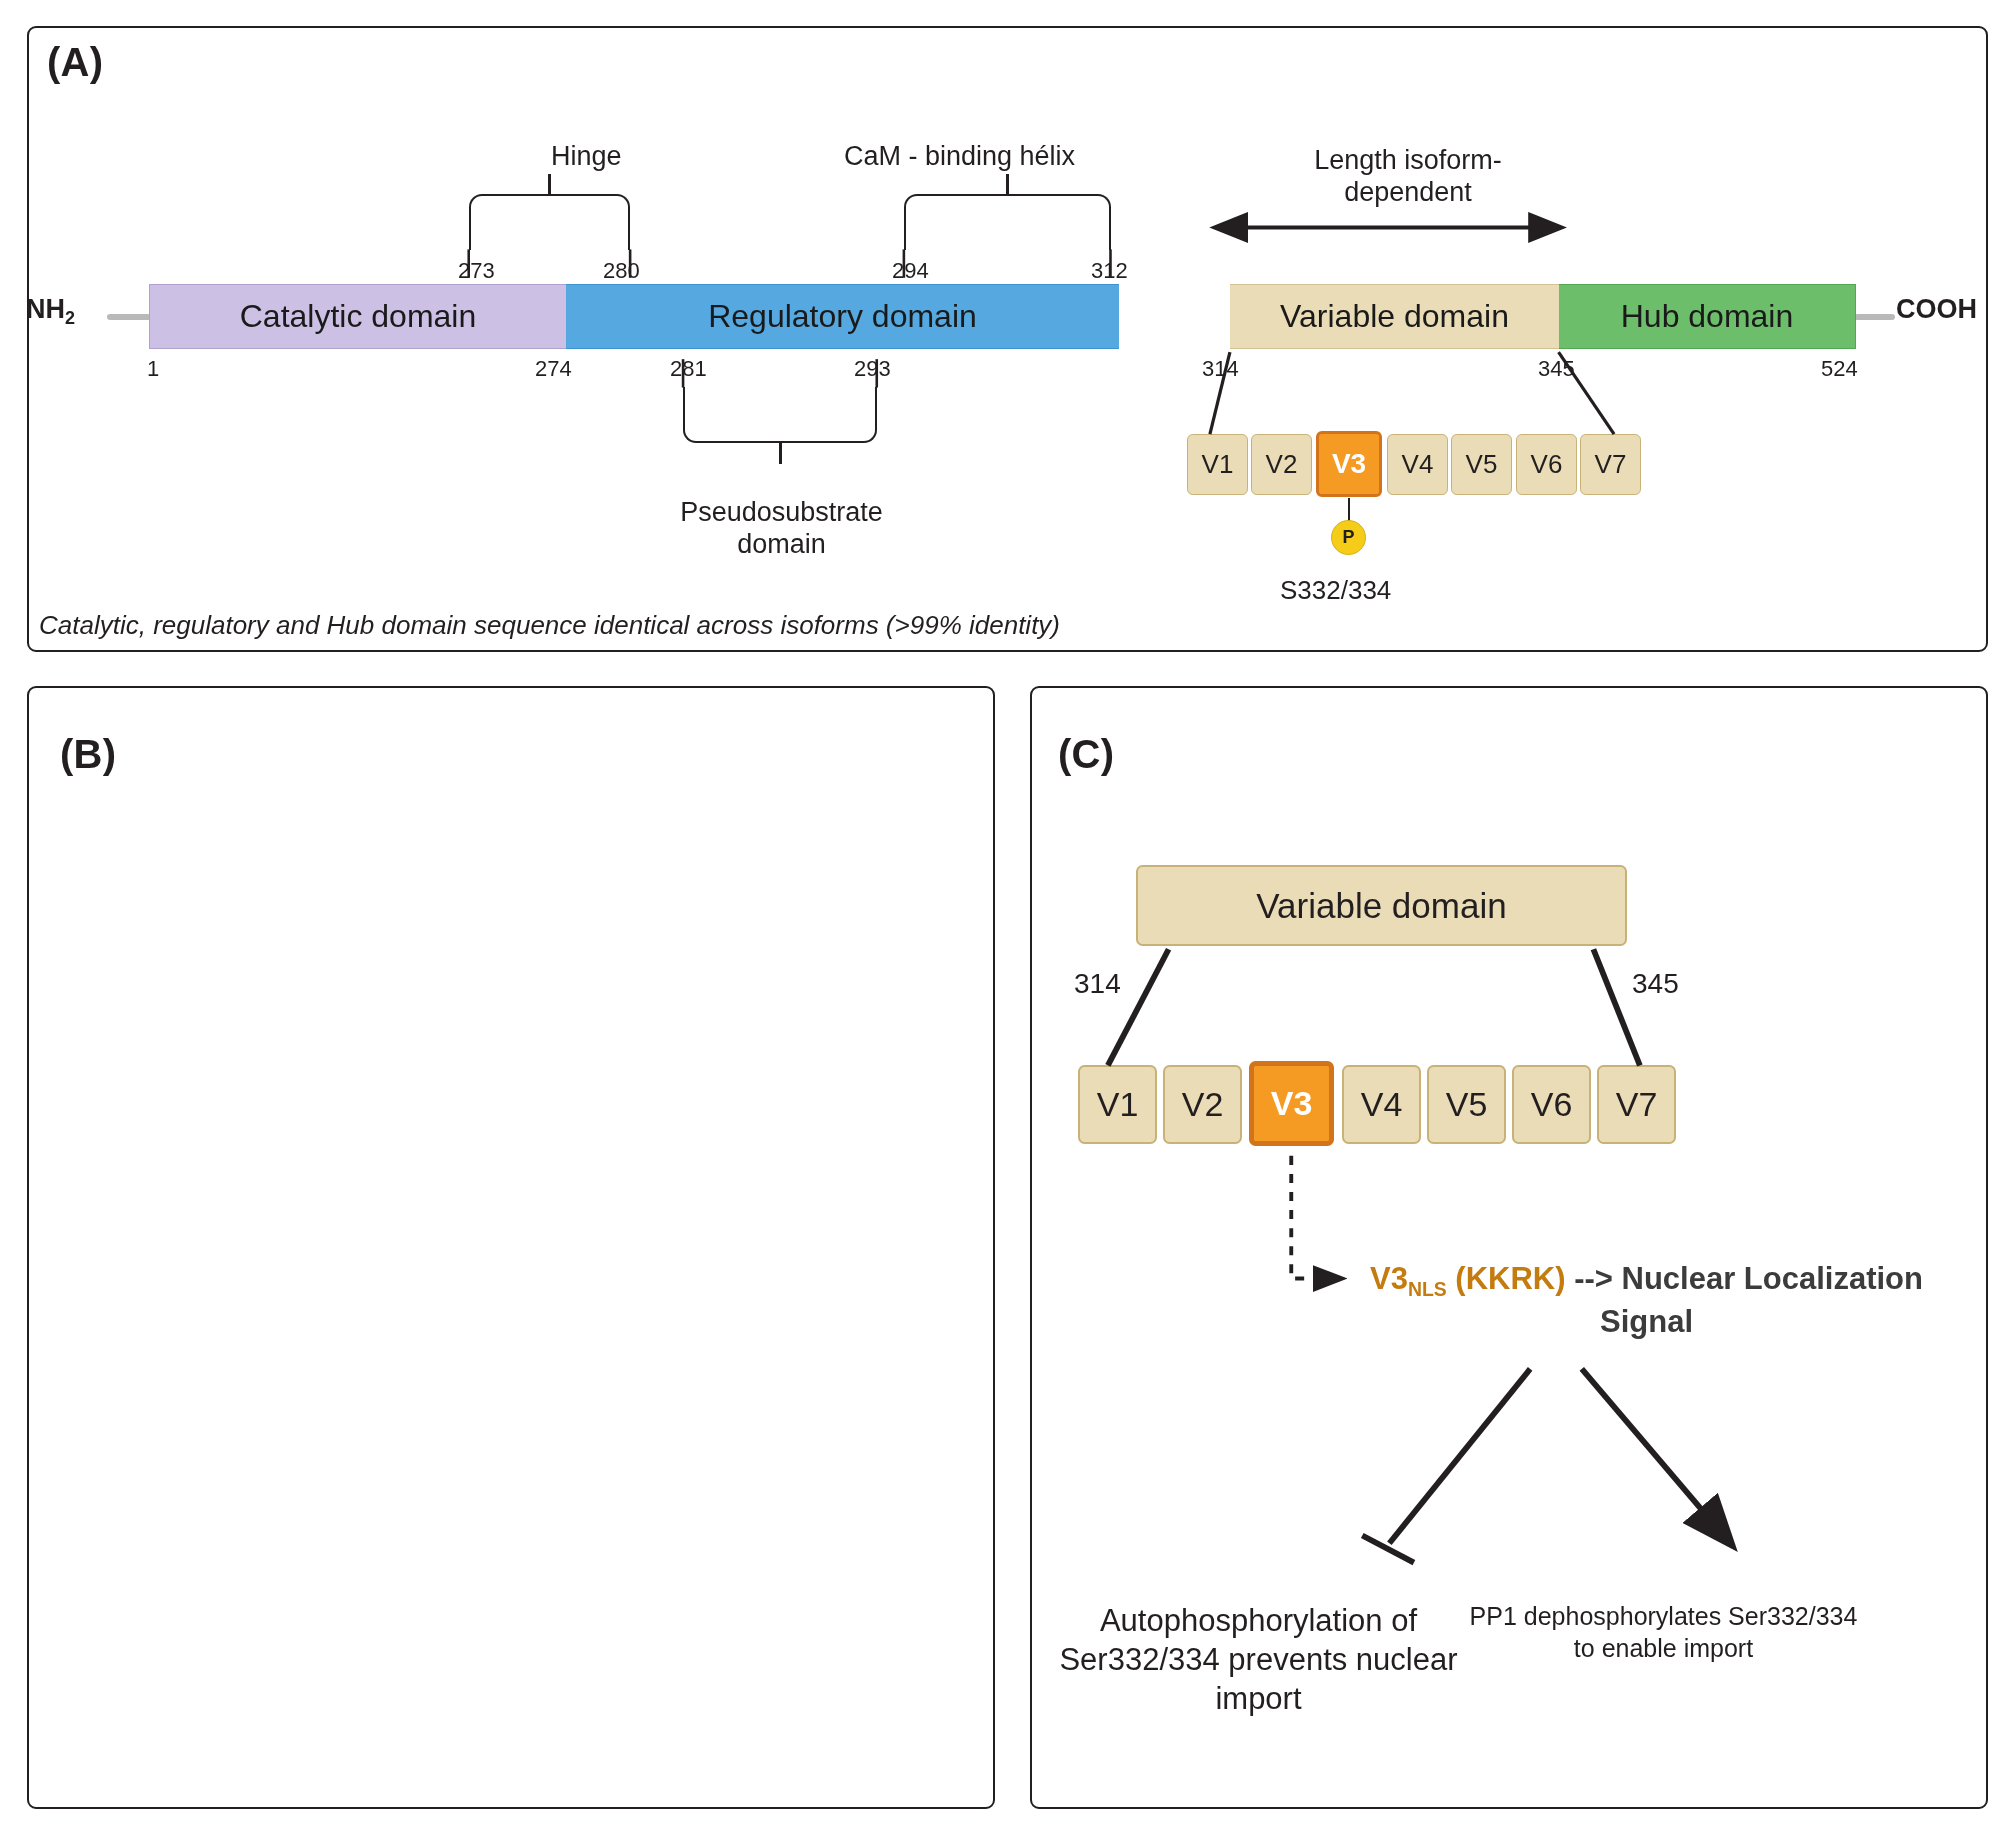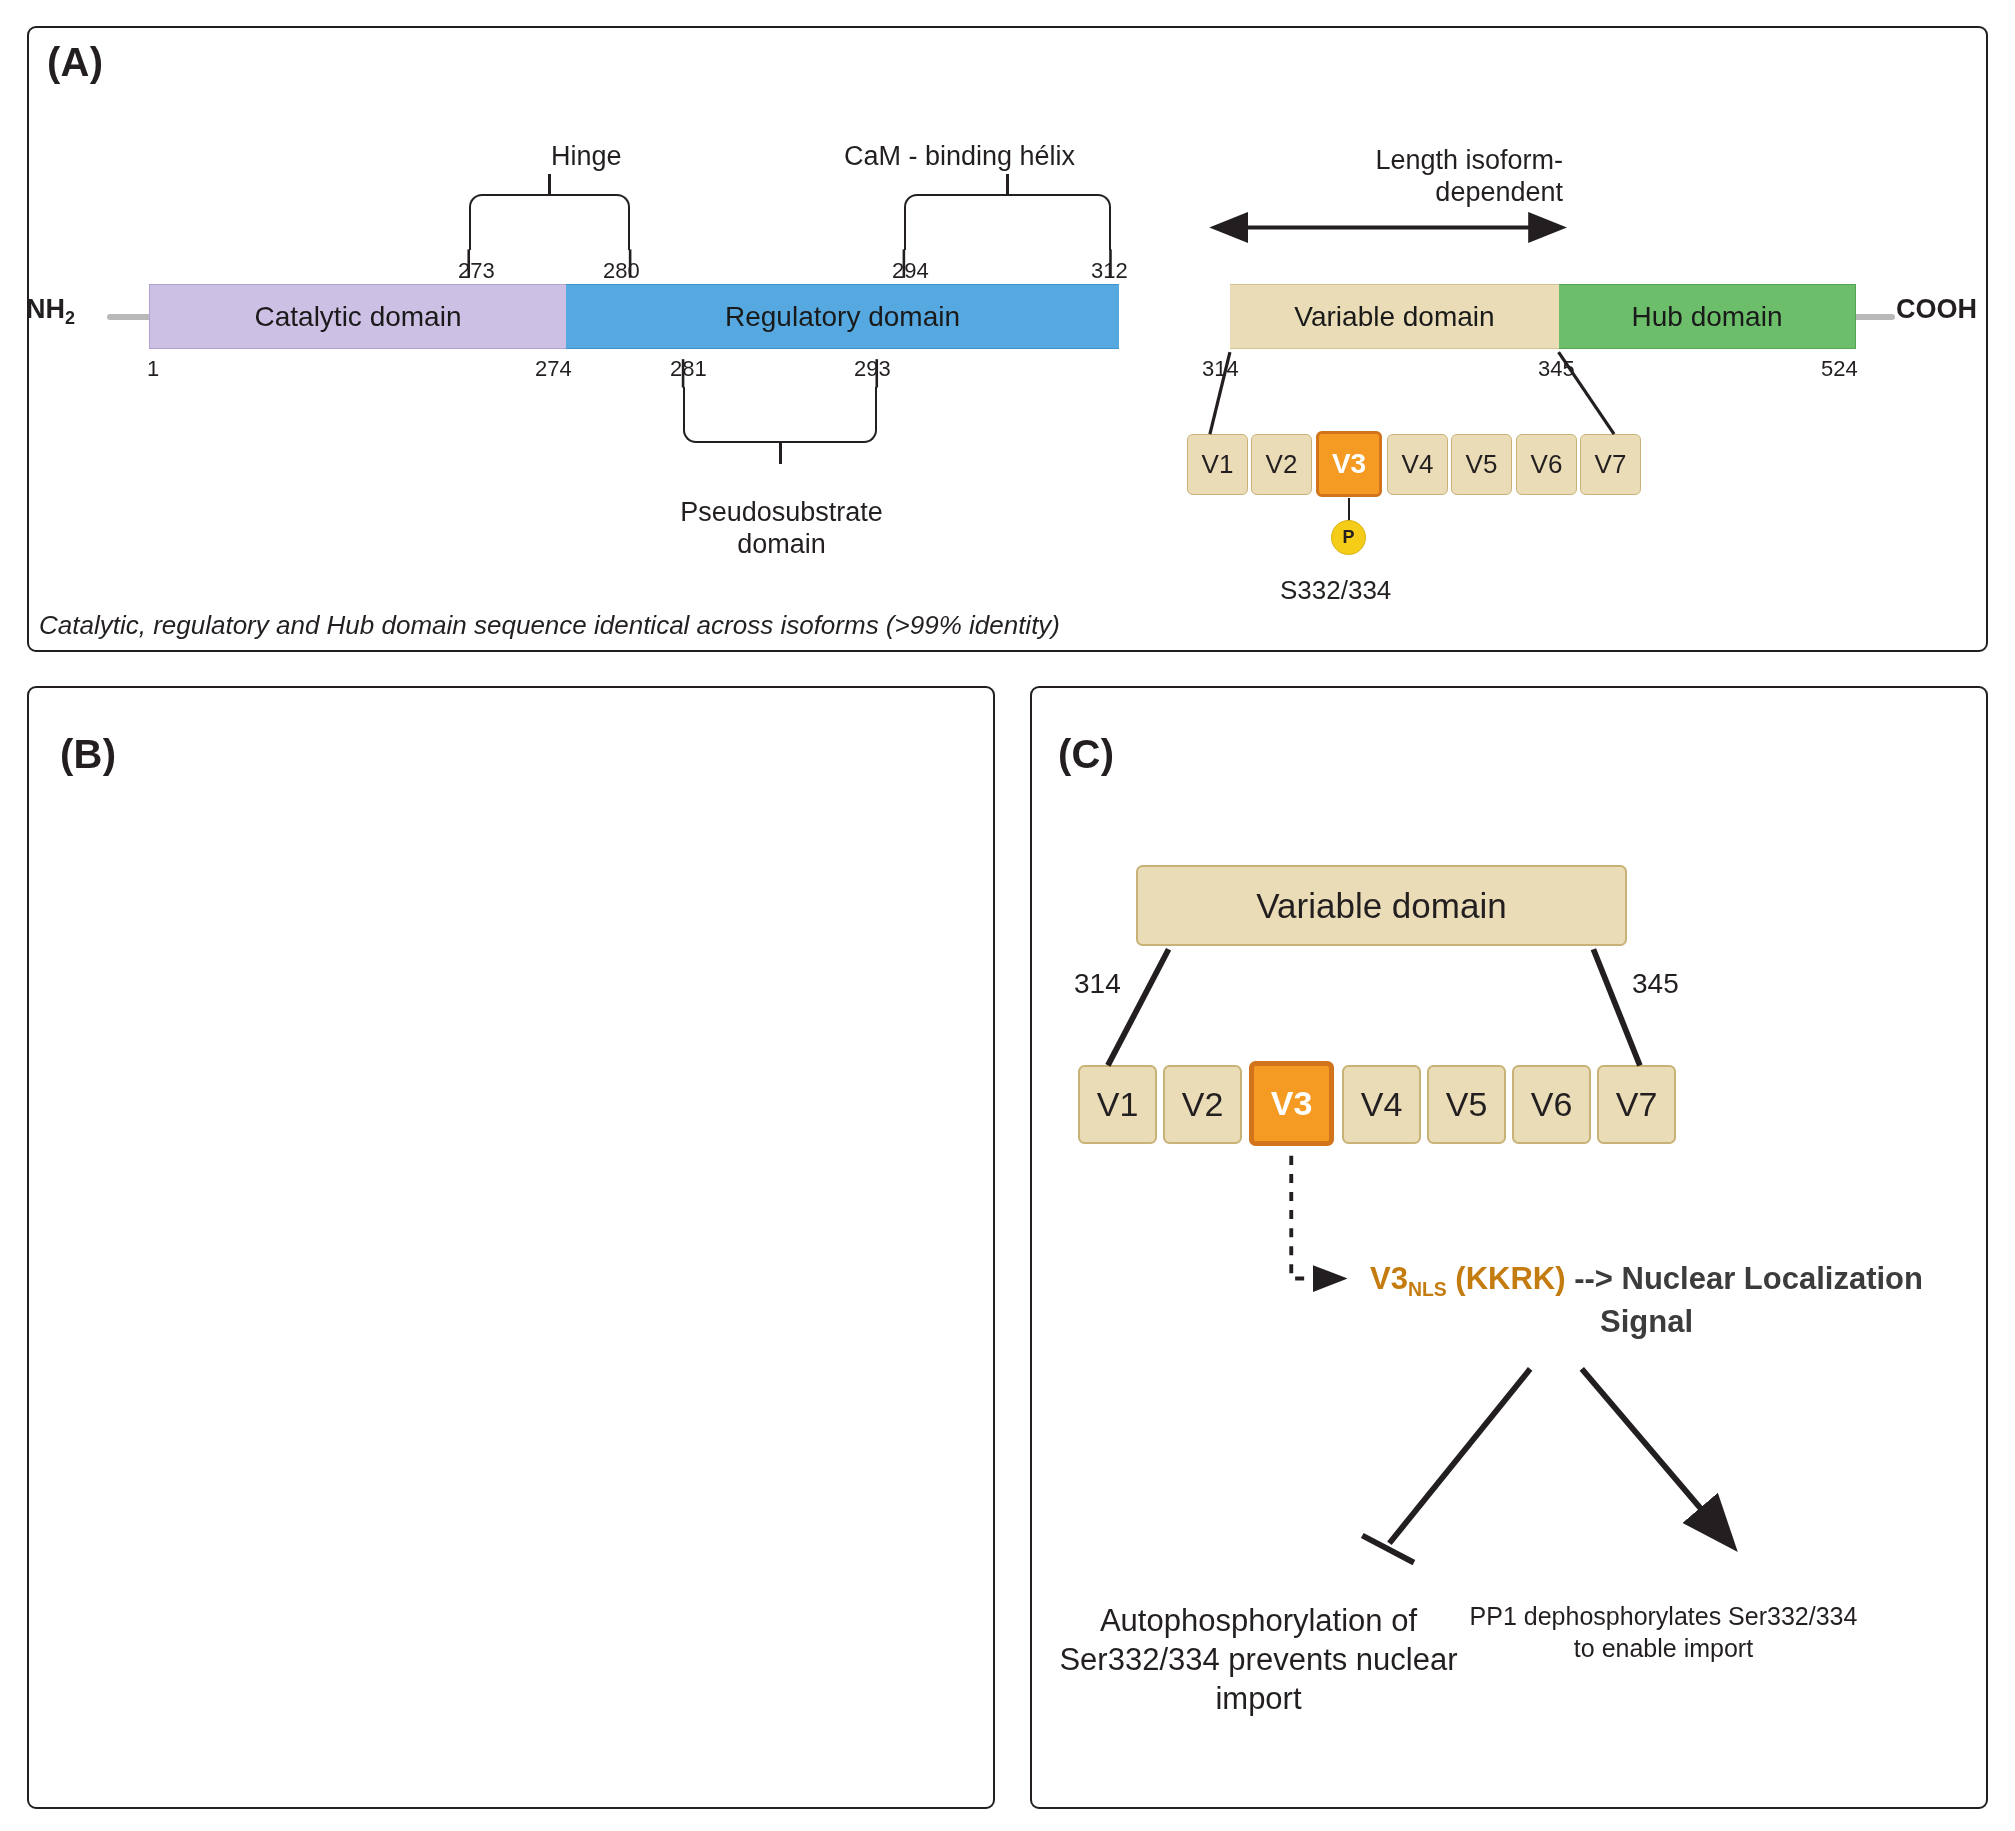--- a/index.html
+++ b/index.html
@@ -58,21 +58,21 @@
   #tail-right { left: 1854px; top: 314px; width: 41px; }
 
   .domain-bar {
     position: absolute;
     top: 284px;
     height: 65px;
     box-sizing: border-box;
     display: flex;
     align-items: center;
     justify-content: center;
-    font-size: 28px;
+    font-size: 32px;
     color: #1a1a1a;
   }
   #dom-catalytic  { left: 149px;  width: 417px;  background: #ccc0e4; border: 1.9px solid #b0a2cf; border-right: none; }
   #dom-regulatory { left: 566px;  width: 553px; background: #55a9e0; border: 1.9px solid #3f94cd; border-left: none; border-right: none; }
   #dom-variable   { left: 1230px; width: 329px;  background: #e9dcb6; border: 1.9px solid #d3c293; border-left: none; border-right: none; }
   #dom-hub        { left: 1559px; width: 297px;  background: #6cbe6b; border: 1.9px solid #55a654; border-left: none; }
 
   .num {
     position: absolute;
     font-size: 22px;
@@ -132,21 +132,21 @@
   .brace-label {
     position: absolute;
     font-size: 27px;
     line-height: 1.18;
     color: #231f20;
   }
 
   #lbl-lengthiso {
     position: absolute;
     left: 1253px; top: 145px; width: 310px;
-    text-align: right;
+    text-align: center;
     font-size: 27px;
     line-height: 1.18;
   }
 
   
   .vbox {
     position: absolute;
     width: 61px; height: 61px;
     background: #e9dcb6;
     border: 1.9px solid #c9b278;

